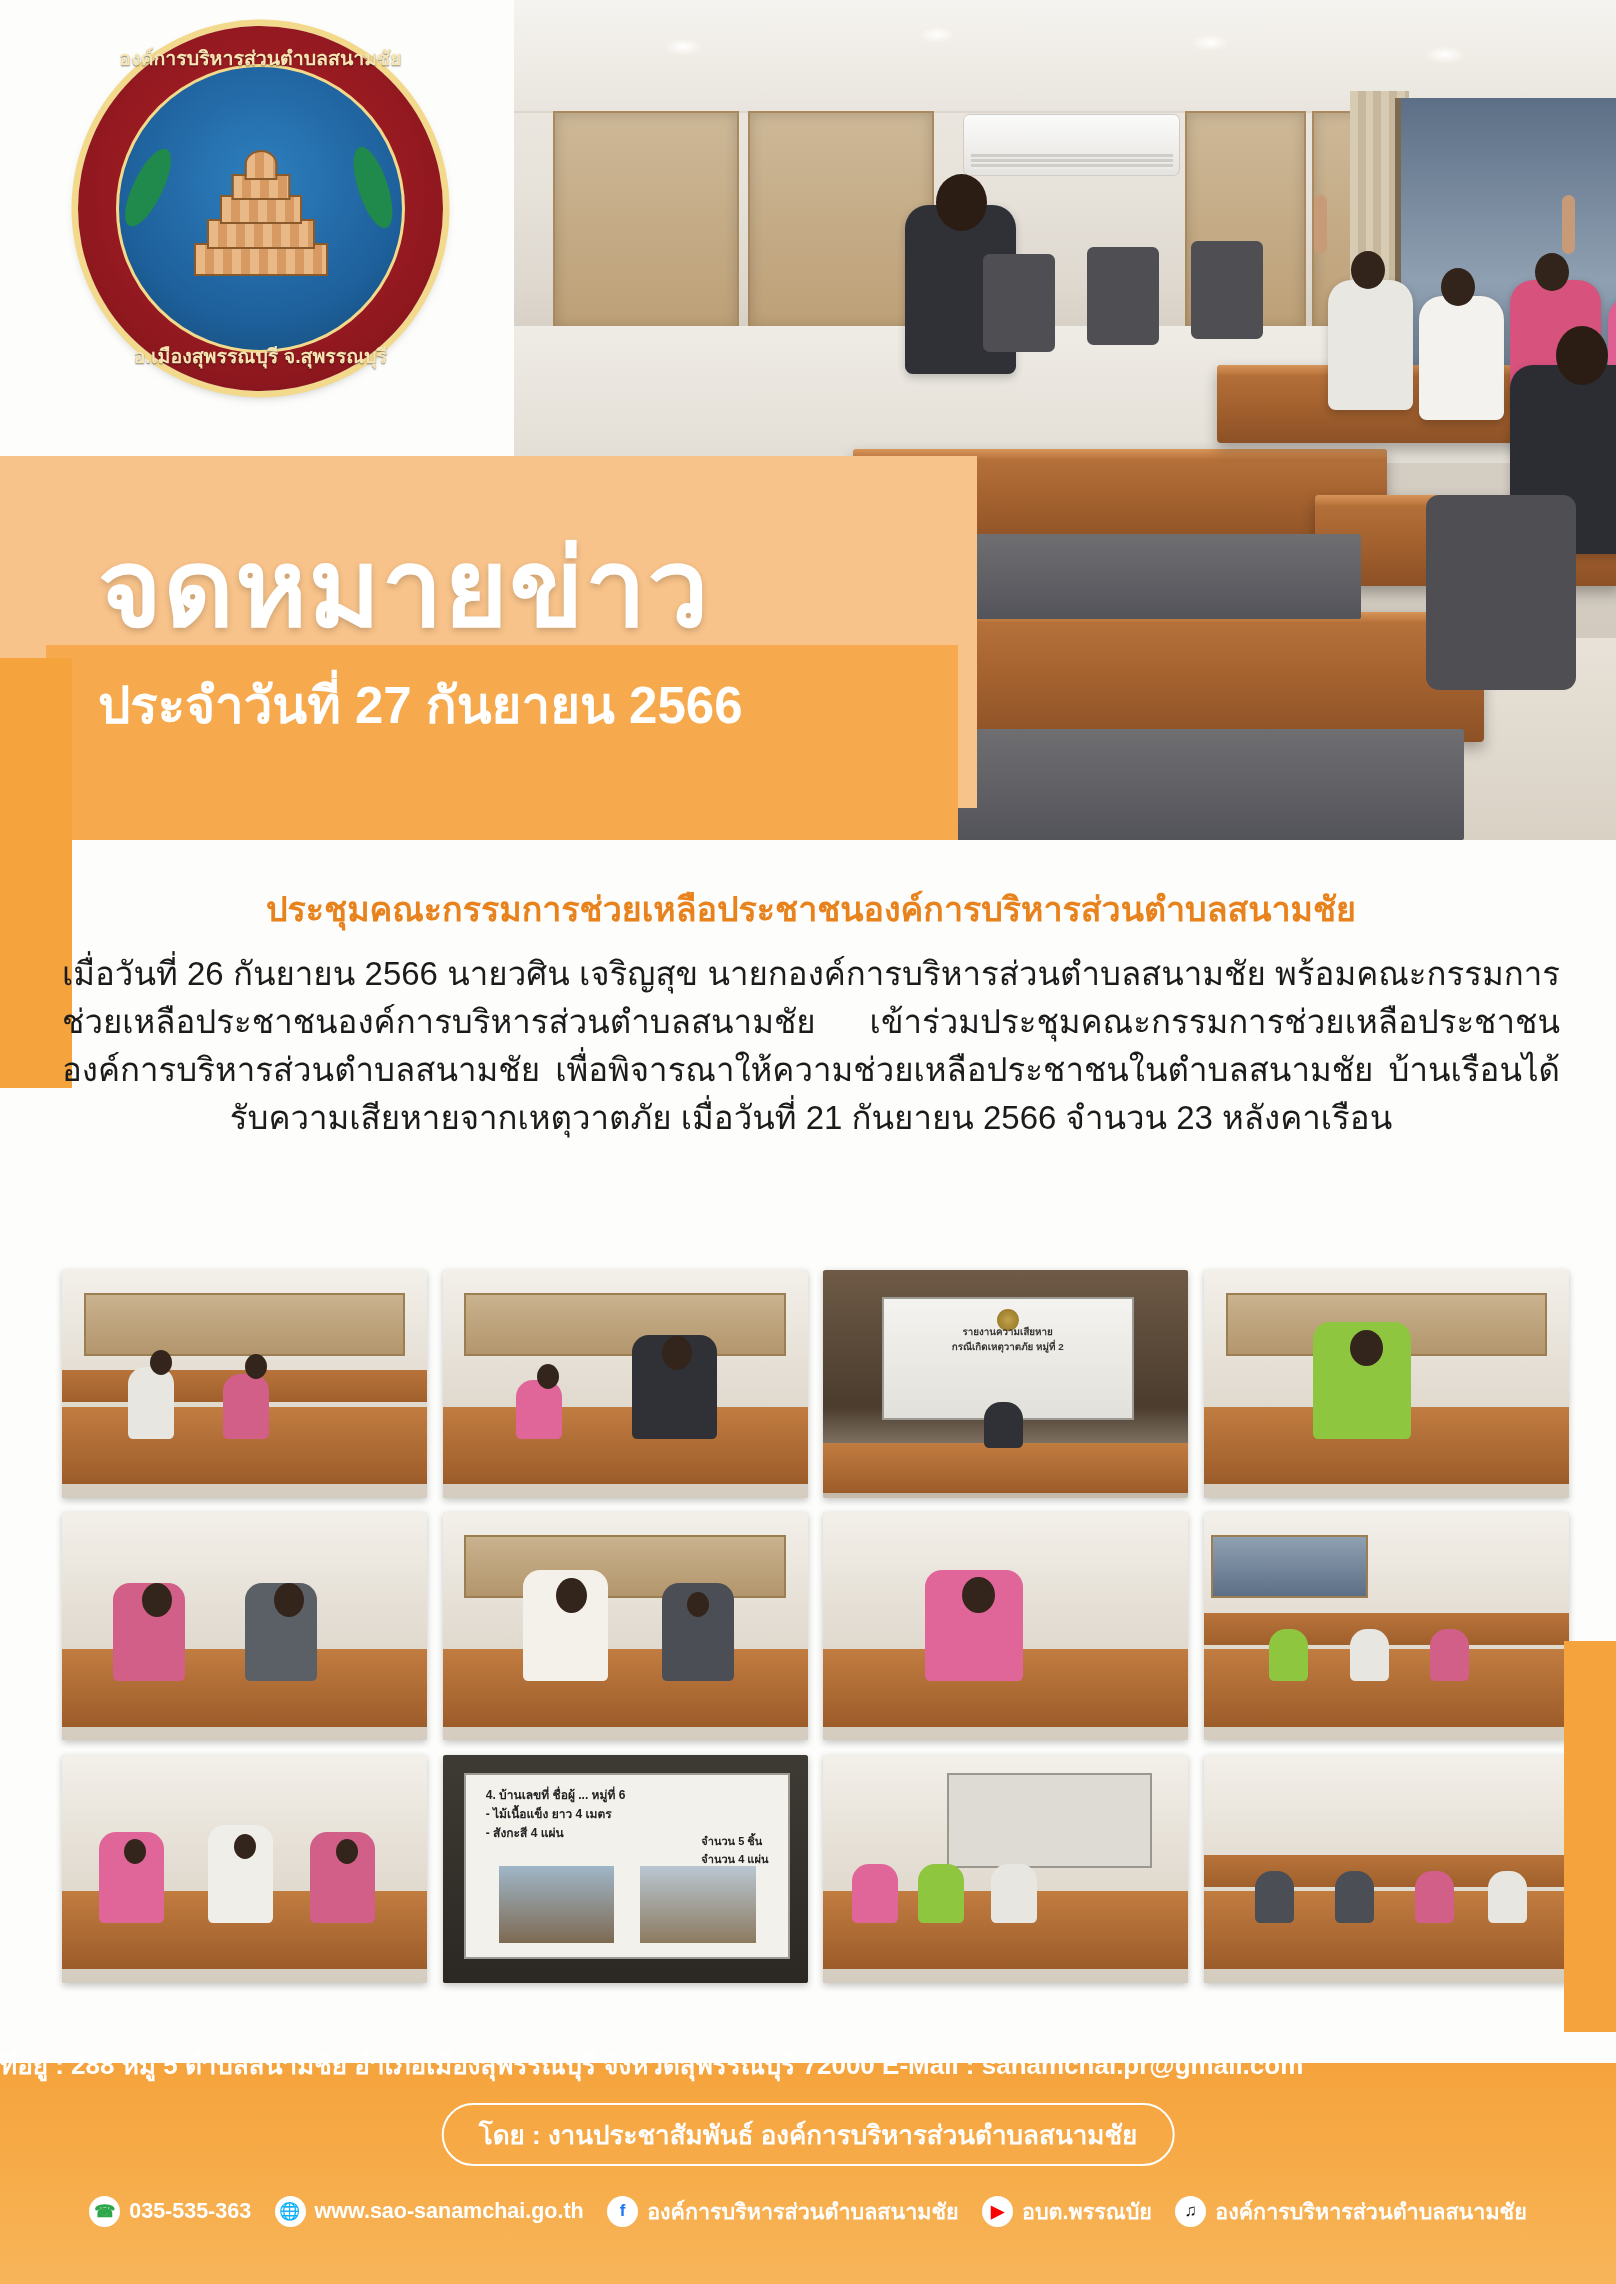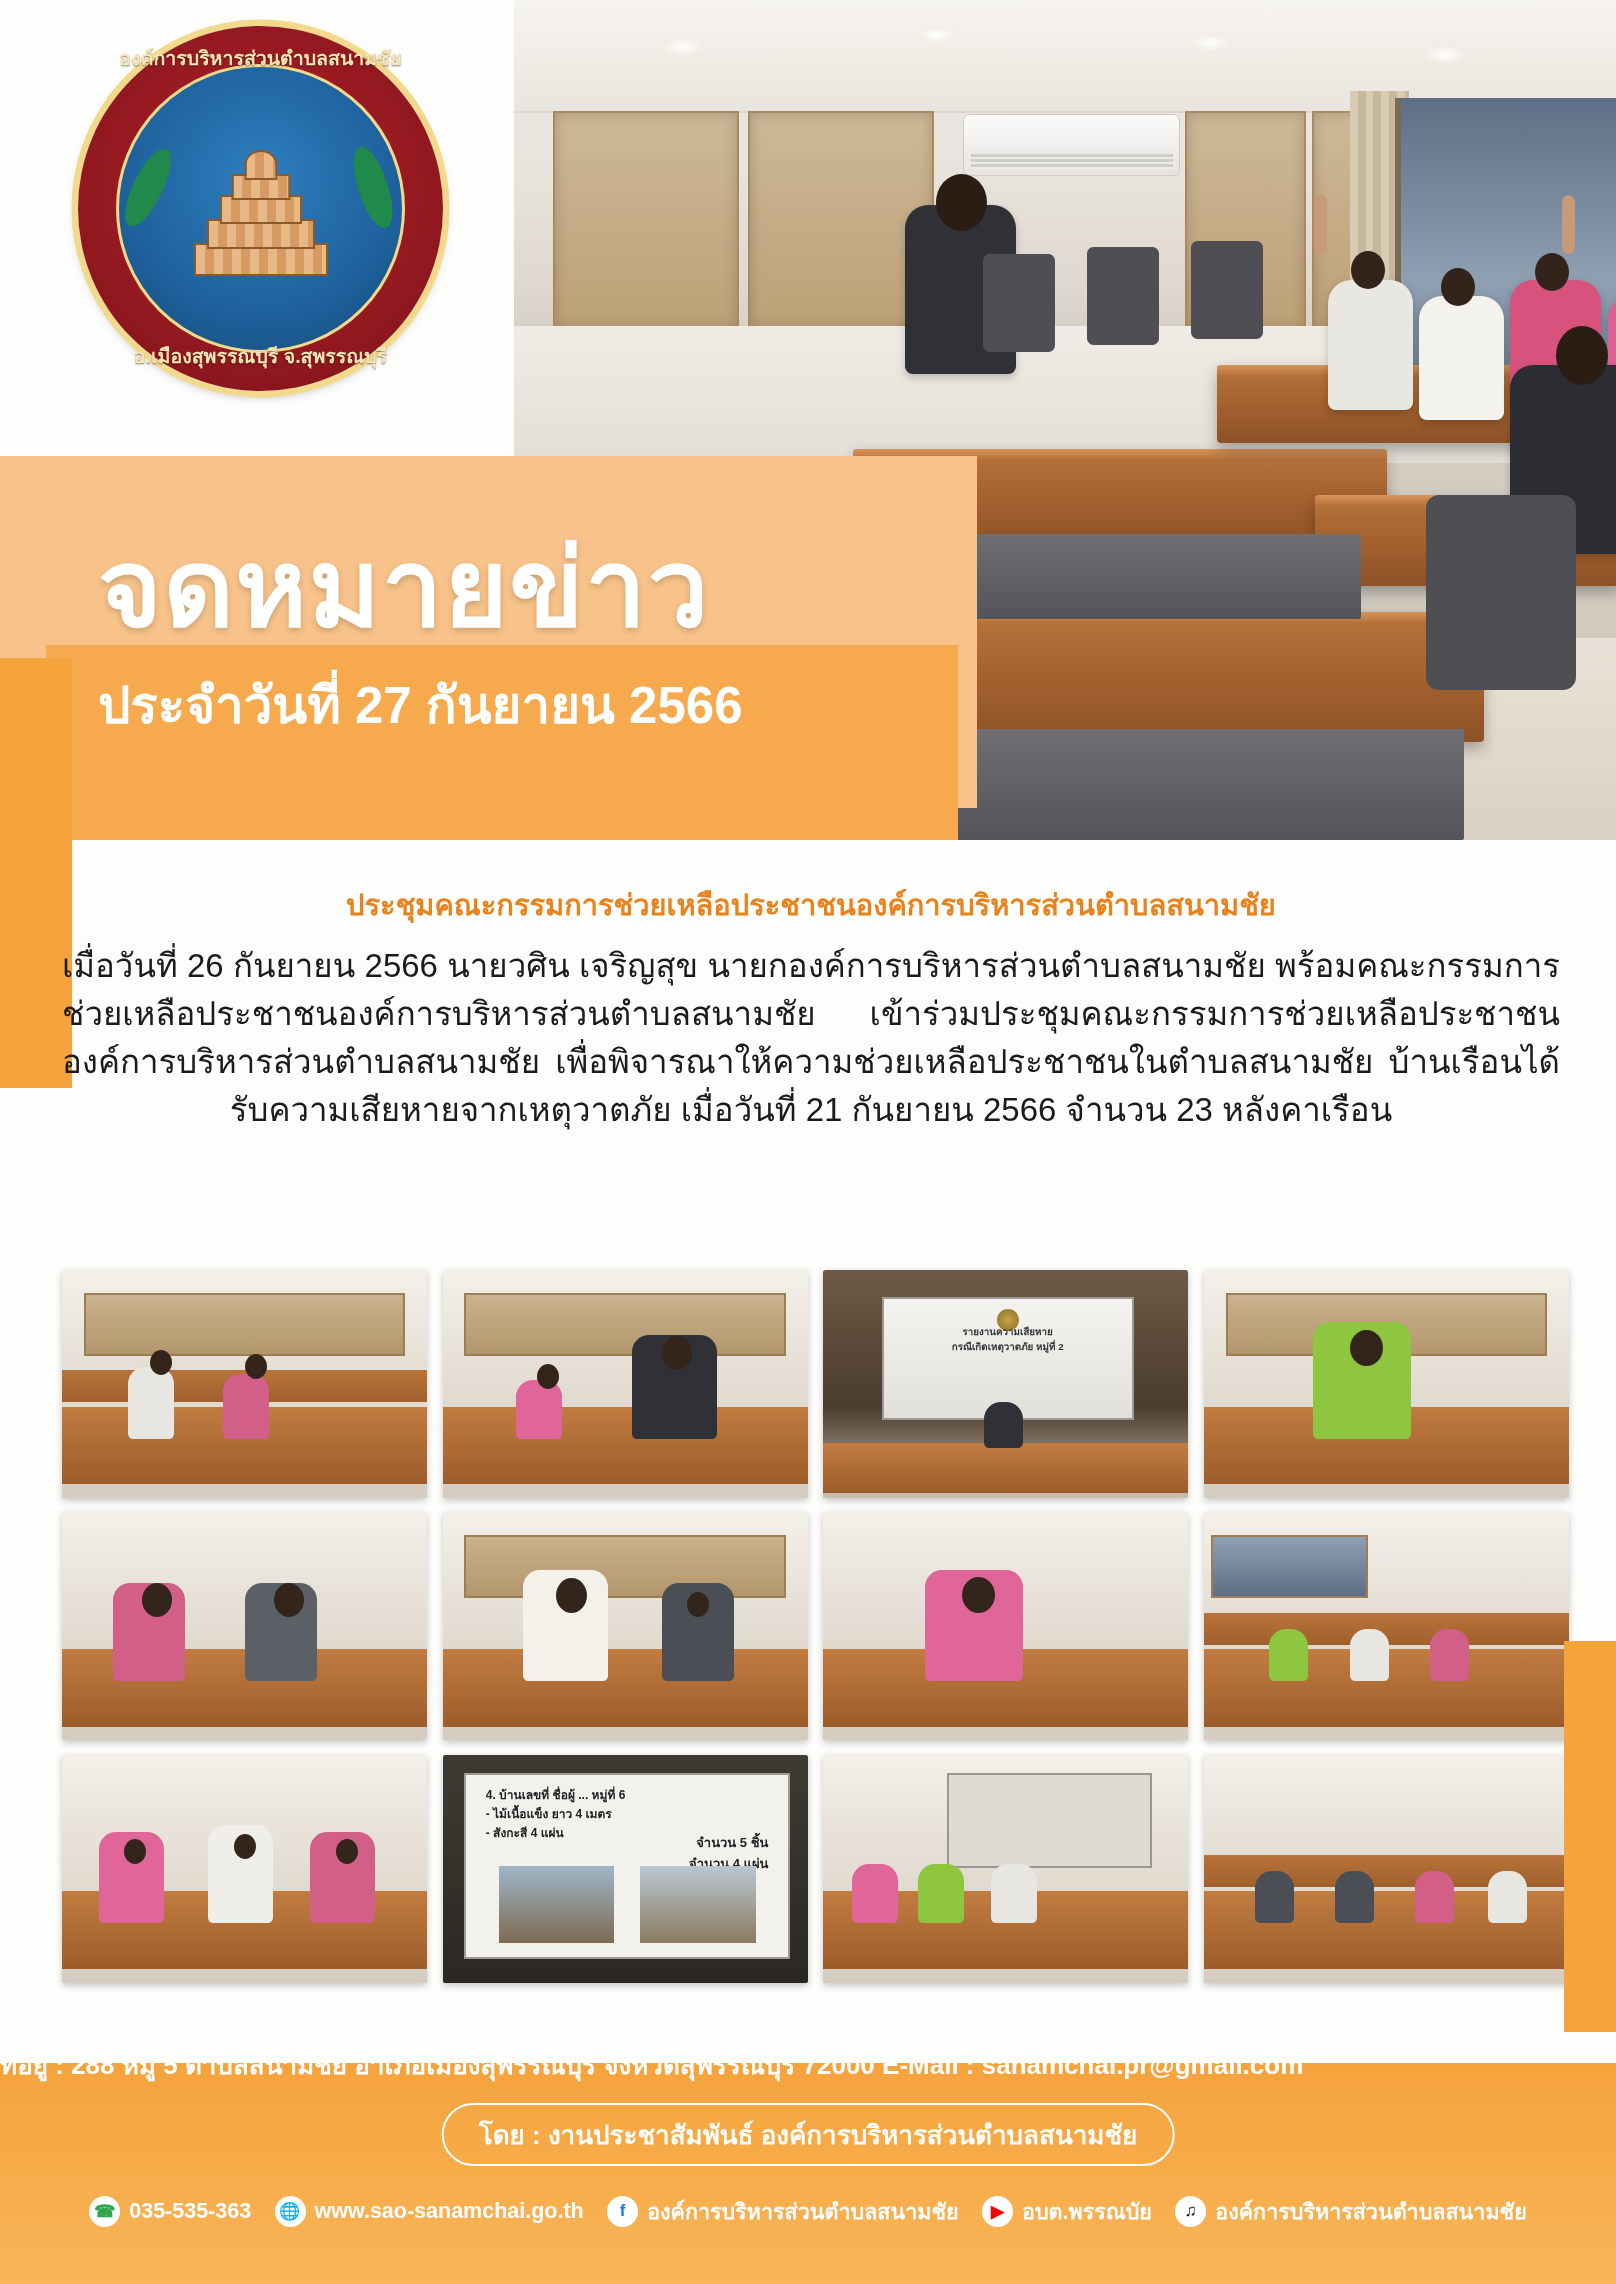--- a/index.html
+++ b/index.html
@@ -183,21 +183,21 @@
   }
 
   
   .article {
     position:absolute; left:62px; top:882px; width:1498px;
   }
   .article-heading {
     text-align:center;
     color:#e8821c;
     font-weight:bold;
-    font-size:29px;
+    font-size:34px;
     margin-bottom:14.3px;
   }
   .article-body {
     font-size:33px;
     line-height:1.45;
     color:#1b1b1b;
     text-align:justify;
     text-align-last:center;
   }
 
@@ -502,21 +502,21 @@
     </div>
 
     <div class="cell">
       <div class="mini-room" style="background:linear-gradient(to bottom,#3e3a34,#2b2823);">
         <div class="screen" style="left:6%;top:8%;width:88%;height:80%;background:#f2f1ec;">
           <div style="position:absolute;left:6%;top:6%;right:6%;font-size:12px;color:#222;line-height:1.6;">
             <div>4. บ้านเลขที่ ชื่อผู้ ... หมู่ที่ 6</div>
             <div>- ไม้เนื้อแข็ง ยาว 4 เมตร</div>
             <div>- สังกะสี 4 แผ่น</div>
           </div>
-          <div style="position:absolute;right:6%;top:32%;font-size:13px;color:#222;line-height:1.6;text-align:right;">
+          <div style="position:absolute;right:6%;top:32%;font-size:11px;color:#222;line-height:1.6;text-align:left;">
             <div>จำนวน 5 ชิ้น</div>
             <div>จำนวน 4 แผ่น</div>
           </div>
           <div style="position:absolute;left:10%;bottom:8%;width:36%;height:42%;background:linear-gradient(to bottom,#9fb6c8,#7d6a52);"></div>
           <div style="position:absolute;right:10%;bottom:8%;width:36%;height:42%;background:linear-gradient(to bottom,#b9c7d2,#8c7a60);"></div>
         </div>
       </div>
     </div>
 
     <div class="cell">

